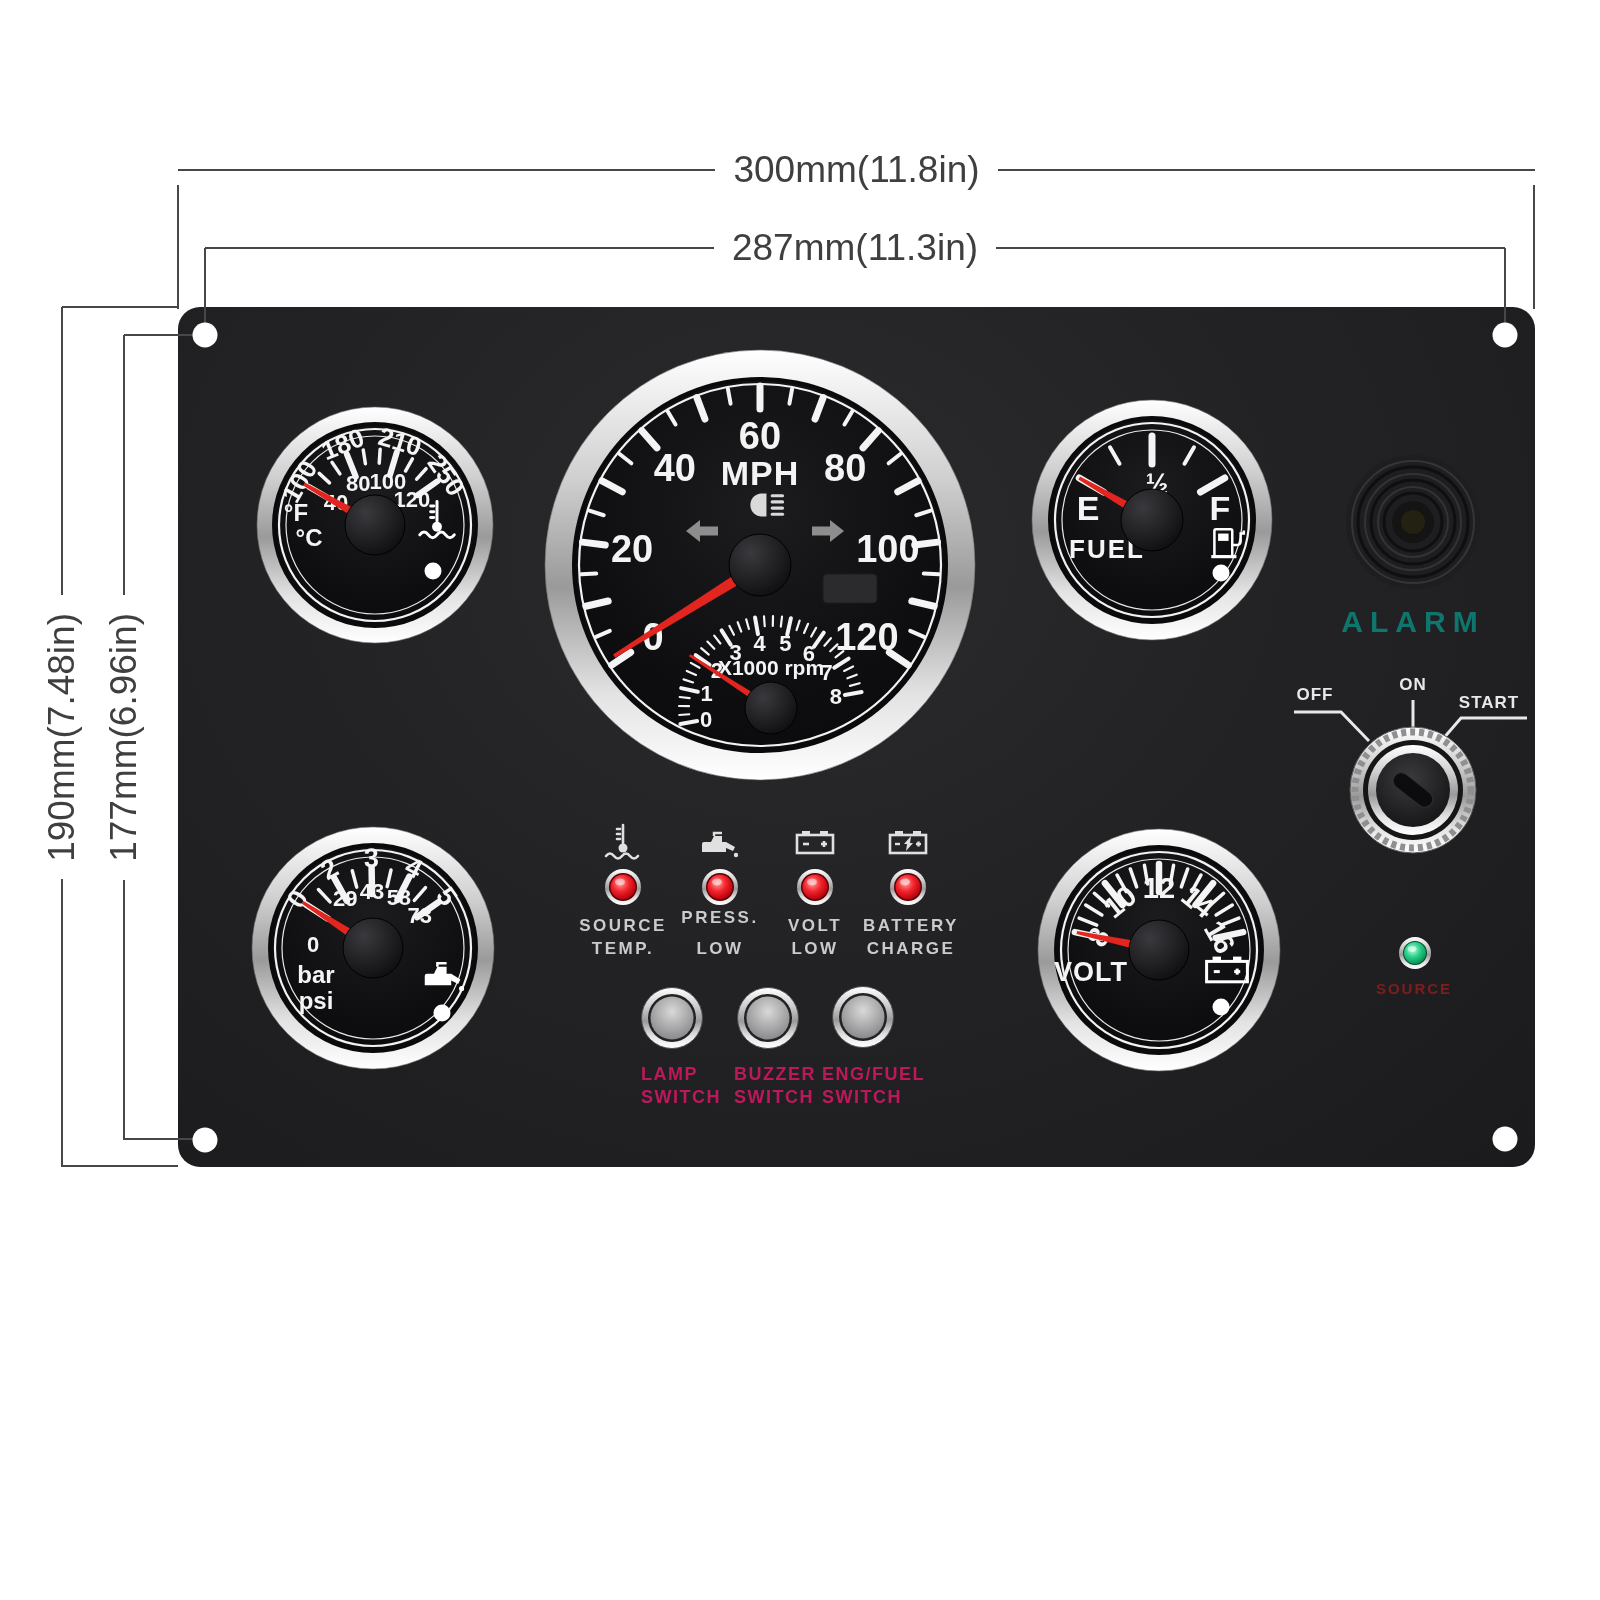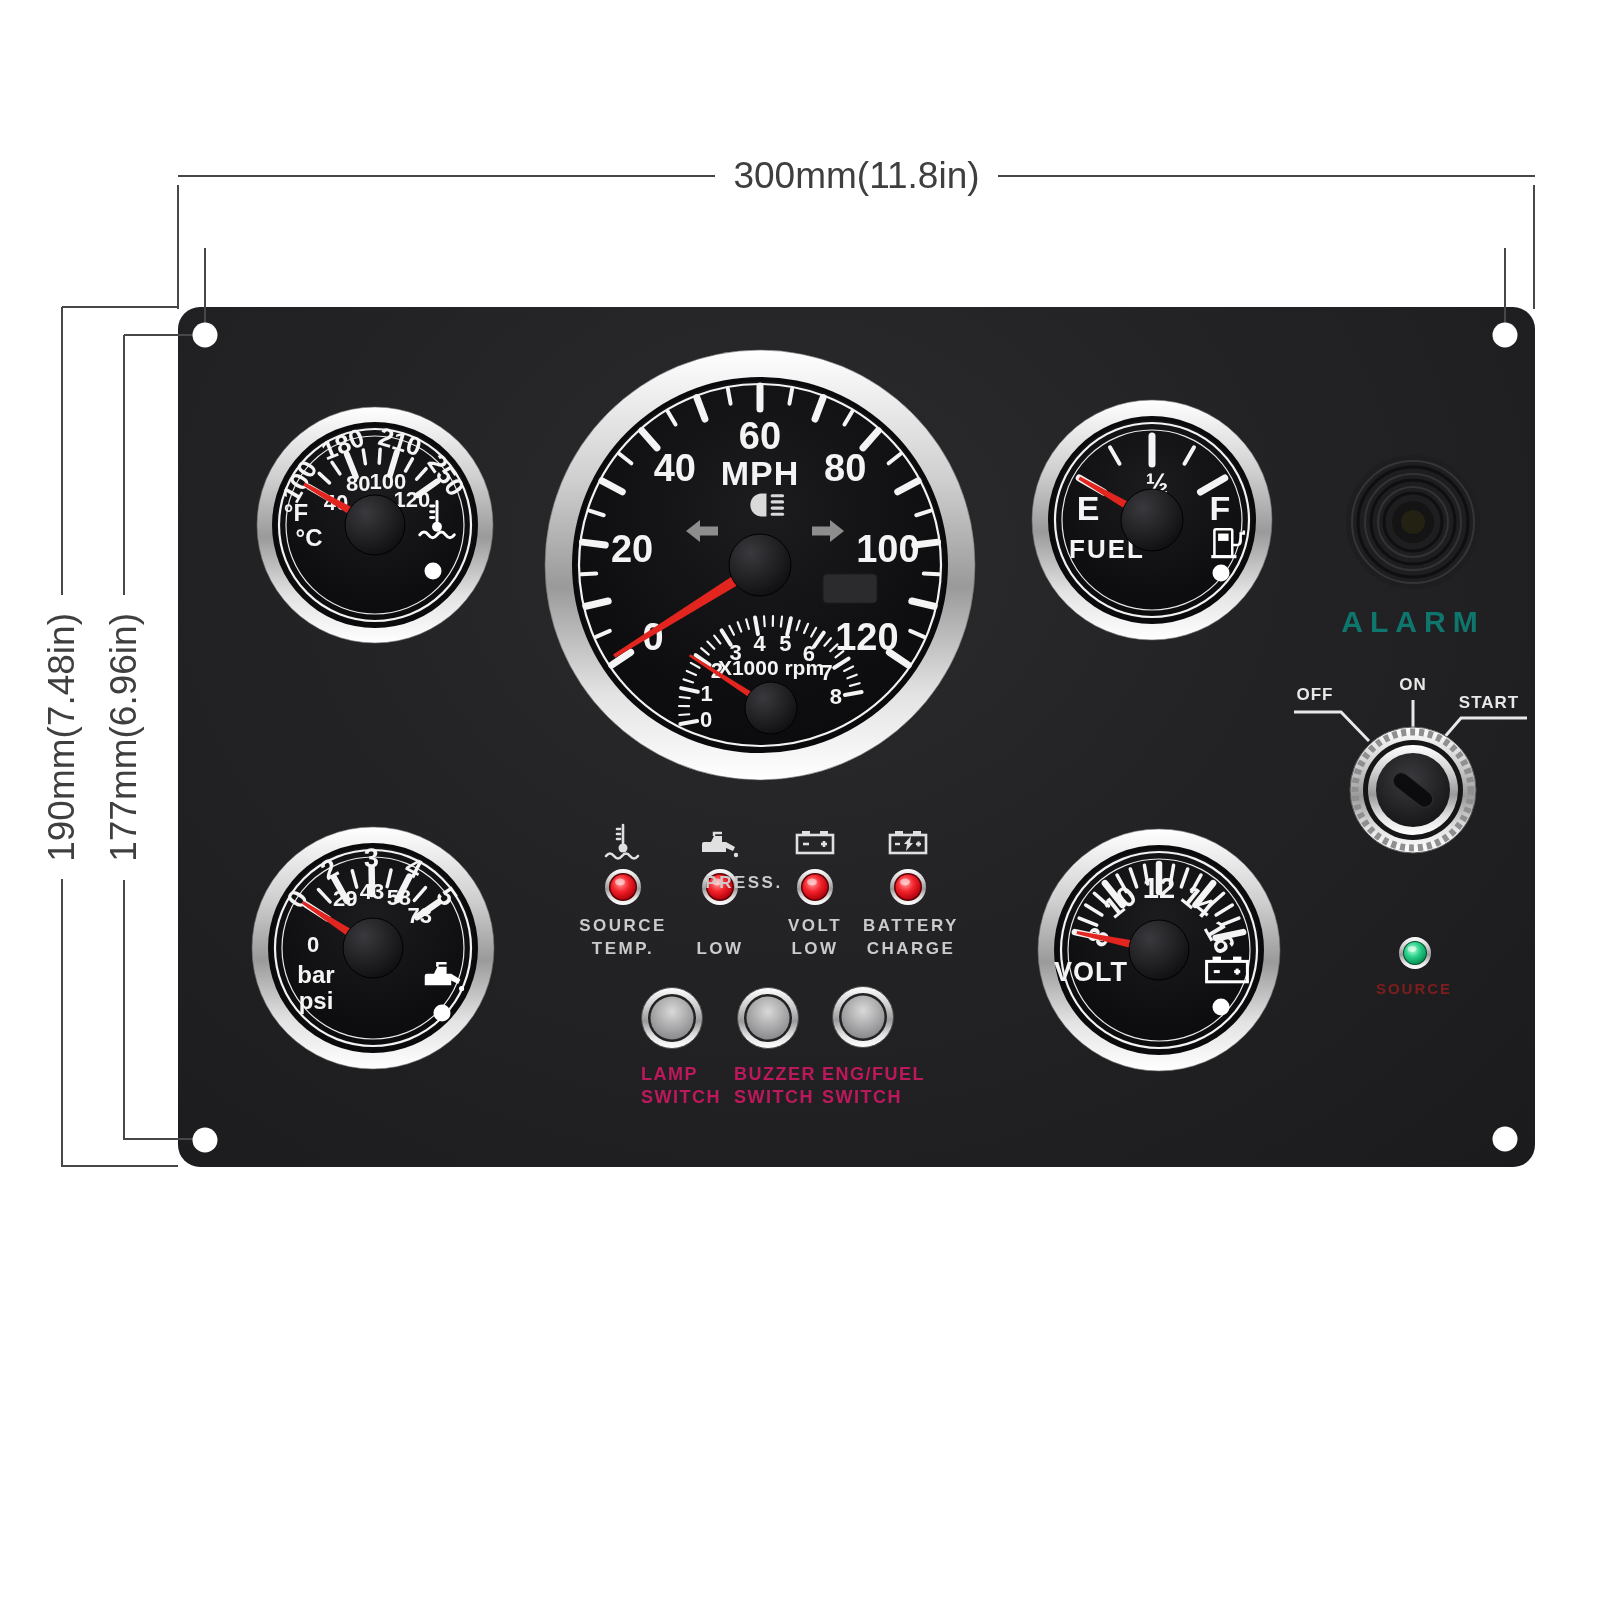--- a/index.html
+++ b/index.html
@@ -28,23 +28,28 @@
   .sw-t{font-size:18px;letter-spacing:1.5px;color:#be185d;}
   svg text{font-family:"Liberation Sans",sans-serif;}
 </style>
 </head>
 <body>
 
 <div class="stage">
 
   <div class="panel"></div>
 
-  <div class="dim-h" style="left:178px;top:154px;width:1357px;">
+  <div class="dim-h" style="left:178px;top:148px;width:1357px;">
     <div class="dl"></div>
     <span class="dim-txt">300mm(11.8in)</span>
+    <div class="dl"></div>
+  </div>
+  <div class="dim-h" style="left:205px;top:226px;width:1300px;">
+    <div class="dl"></div>
+    <span class="dim-txt">287mm(11.3in)</span>
     <div class="dl"></div>
   </div>
   <div class="dim-v" style="left:40px;top:307px;height:860px;">
     <div class="dl"></div>
     <span class="dim-txt">190mm(7.48in)</span>
     <div class="dl"></div>
   </div>
   <div class="dim-v" style="left:102px;top:335px;height:805px;">
     <div class="dl"></div>
     <span class="dim-txt">177mm(6.96in)</span>
@@ -552,21 +557,21 @@
     </div>
 
   <span class="plabel alarm-t" style="left:1413px;top:622px;">ALARM</span>
   <span class="plabel key-t" style="left:1315px;top:695px;">OFF</span>
   <span class="plabel key-t" style="left:1413px;top:685px;">ON</span>
   <span class="plabel key-t" style="left:1489px;top:703px;">START</span>
   <span class="plabel src-t" style="left:1414px;top:988px;">SOURCE</span>
 
   <span class="plabel ind-t" style="left:623px;top:926px;">SOURCE</span>
   <span class="plabel ind-t" style="left:623px;top:949px;">TEMP.</span>
-  <span class="plabel ind-t" style="left:720px;top:883px;margin-left:24px;">PRESS.</span>
+  <span class="plabel ind-t" style="left:720px;top:918px;">PRESS.</span>
   <span class="plabel ind-t" style="left:720px;top:949px;">LOW</span>
   <span class="plabel ind-t" style="left:815px;top:926px;">VOLT</span>
   <span class="plabel ind-t" style="left:815px;top:949px;">LOW</span>
   <span class="plabel ind-t" style="left:911px;top:926px;">BATTERY</span>
   <span class="plabel ind-t" style="left:911px;top:949px;">CHARGE</span>
 
   <span class="plabel la sw-t" style="left:641px;top:1074px;">LAMP</span>
   <span class="plabel la sw-t" style="left:641px;top:1097px;">SWITCH</span>
   <span class="plabel la sw-t" style="left:734px;top:1074px;">BUZZER</span>
   <span class="plabel la sw-t" style="left:734px;top:1097px;">SWITCH</span>

